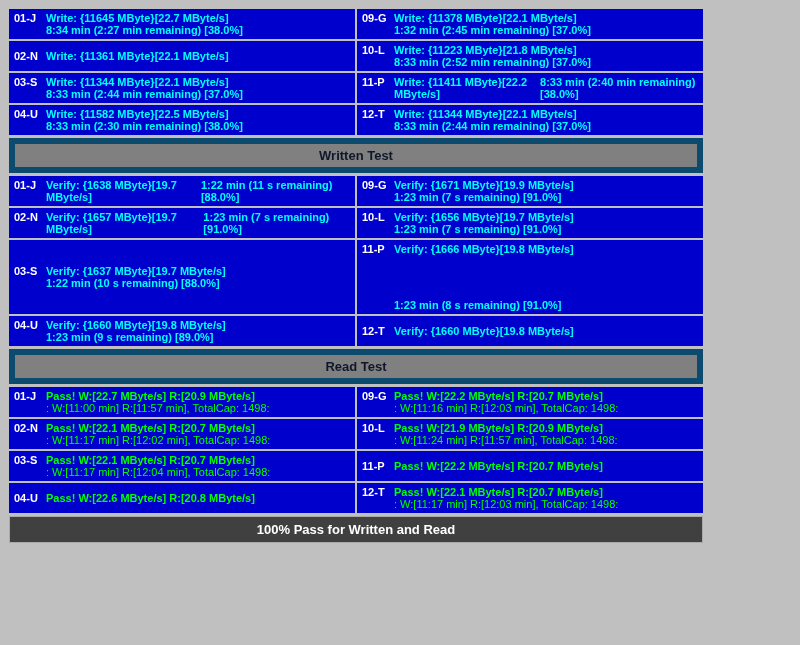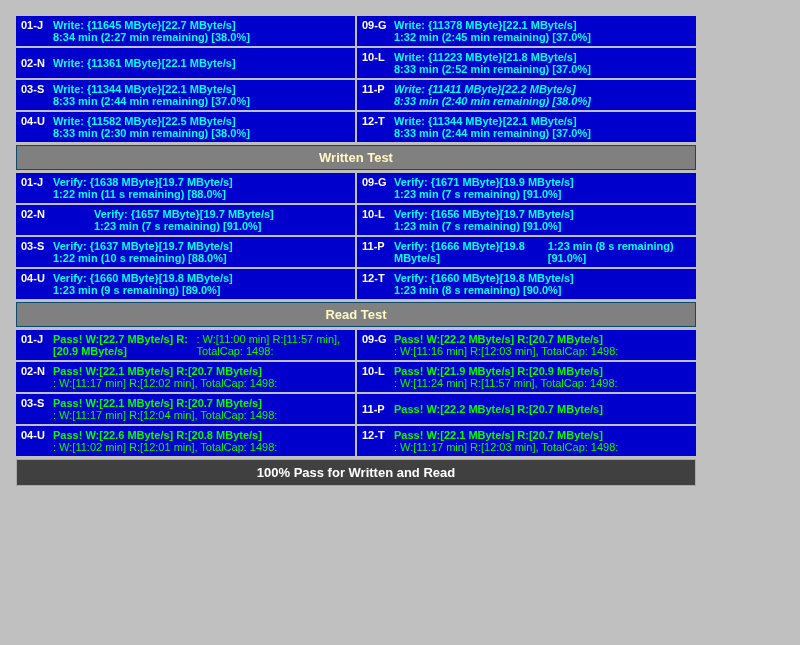--- a/index.html
+++ b/index.html
@@ -6,21 +6,21 @@
     body {
       background: #c0c0c0;
       font-family: Arial, sans-serif;
       font-size: 11px;
       width: 800px;
       min-height: 645px;
     }
     .main-container {
       width: 712px;
       background: #c0c0c0;
-      padding: 16px;
+      padding: 9px;
     }
     .section {
       margin-bottom: 2px;
     }
     .grid {
       display: grid;
       grid-template-columns: 1fr 1fr;
       gap: 2px;
       margin-bottom: 2px;
     }
@@ -49,27 +49,27 @@
       font-size: 11px;
       font-weight: bold;
     }
     .cell-text-line2 {
       color: #00ffff;
       font-size: 11px;
       font-weight: bold;
     }
     .section-header {
       background: #808080;
-      color: #fef9c3;
+      color: #0f172a;
       text-align: center;
       padding: 4px;
       font-size: 13px;
       font-weight: bold;
       margin: 3px 0;
-      border: 1px solid #0c4a6e;
+      border: 6px solid #0c4a6e;
     }
     .pass-line1 {
       color: #00ff00;
       font-size: 11px;
       font-weight: bold;
     }
     .pass-line2 {
       color: #00ff00;
       font-size: 11px;
     }
@@ -131,21 +131,21 @@
             <span class="drive-id">03-S</span>
             <div style="display: flex; flex-direction: column;">
               <span class="cell-text-line1">Write: {11344 MByte}[22.1 MByte/s]</span>
               <span class="cell-text-line2">8:33 min (2:44 min remaining)  [37.0%]</span>
             </div>
           </div>
         </div>
         <div class="cell">
           <div class="cell-row">
             <span class="drive-id">11-P</span>
-            <div style="display: flex; flex-direction: column; font-style: italic;">
+            <div style="display: flex; flex-direction: row;">
               <span class="cell-text-line1">Write: {11411 MByte}[22.2 MByte/s]</span>
               <span class="cell-text-line2">8:33 min (2:40 min remaining)  [38.0%]</span>
             </div>
           </div>
         </div>
         <div class="cell">
           <div class="cell-row">
             <span class="drive-id">04-U</span>
             <div style="display: flex; flex-direction: column;">
               <span class="cell-text-line1">Write: {11582 MByte}[22.5 MByte/s]</span>
@@ -165,39 +165,39 @@
       </div>
   </div>
 
   <div class="section-header">Written Test</div>
 
   <div class="section">
     <div class="grid" id="verify-grid">
         <div class="cell">
           <div class="cell-row">
             <span class="drive-id">01-J</span>
-            <div style="display: flex; flex-direction: column;">
+            <div style="display: flex; flex-direction: row;">
               <span class="cell-text-line1">Verify: {1638 MByte}[19.7 MByte/s]</span>
               <span class="cell-text-line2">1:22 min (11 s remaining)   [88.0%]</span>
             </div>
           </div>
         </div>
         <div class="cell">
           <div class="cell-row">
             <span class="drive-id">09-G</span>
             <div style="display: flex; flex-direction: column;">
               <span class="cell-text-line1">Verify: {1671 MByte}[19.9 MByte/s]</span>
               <span class="cell-text-line2">1:23 min (7 s remaining)   [91.0%]</span>
             </div>
           </div>
         </div>
         <div class="cell">
           <div class="cell-row">
             <span class="drive-id">02-N</span>
-            <div style="display: flex; flex-direction: column; margin-left: 41px;">
+            <div style="display: flex; flex-direction: row;">
               <span class="cell-text-line1">Verify: {1657 MByte}[19.7 MByte/s]</span>
               <span class="cell-text-line2">1:23 min (7 s remaining)   [91.0%]</span>
             </div>
           </div>
         </div>
         <div class="cell">
           <div class="cell-row">
             <span class="drive-id">10-L</span>
             <div style="display: flex; flex-direction: column;">
               <span class="cell-text-line1">Verify: {1656 MByte}[19.7 MByte/s]</span>
@@ -210,55 +210,54 @@
             <span class="drive-id">03-S</span>
             <div style="display: flex; flex-direction: column;">
               <span class="cell-text-line1">Verify: {1637 MByte}[19.7 MByte/s]</span>
               <span class="cell-text-line2">1:22 min (10 s remaining)   [88.0%]</span>
             </div>
           </div>
         </div>
         <div class="cell">
           <div class="cell-row">
             <span class="drive-id">11-P</span>
-            <div style="display: flex; ">
+            <div style="display: flex; flex-direction: column; gap: 44px;">
               <span class="cell-text-line1">Verify: {1666 MByte}[19.8 MByte/s]</span>
               <span class="cell-text-line2">1:23 min (8 s remaining)   [91.0%]</span>
             </div>
           </div>
         </div>
         <div class="cell">
           <div class="cell-row">
             <span class="drive-id">04-U</span>
             <div style="display: flex; flex-direction: column;">
               <span class="cell-text-line1">Verify: {1660 MByte}[19.8 MByte/s]</span>
               <span class="cell-text-line2">1:23 min (9 s remaining)   [89.0%]</span>
             </div>
           </div>
         </div>
         <div class="cell">
           <div class="cell-row">
             <span class="drive-id">12-T</span>
             <div style="display: flex; flex-direction: column;">
               <span class="cell-text-line1">Verify: {1660 MByte}[19.8 MByte/s]</span>
-              <span class="cell-text-line2">1:23 min (8 s remaining)   [90.0%]</span>
             </div>
           </div>
         </div>
       </div>
   </div>
 
   <div class="section-header">Read Test</div>
 
   <div class="section">
     <div class="grid" id="pass-grid">
         <div class="cell">
           <div class="cell-row">
             <span class="drive-id">01-J</span>
-            <div style="display: flex; flex-direction: row;">
+            <div style="display: flex; flex-direction: column;">
               <span class="pass-line1">Pass! W:[22.7 MByte/s] R:[20.9 MByte/s]</span>
               <span class="pass-line2">: W:[11:00 min] R:[11:57 min], TotalCap: 1498:</span>
             </div>
           </div>
         </div>
         <div class="cell">
           <div class="cell-row">
             <span class="drive-id">09-G</span>
             <div style="display: flex; flex-direction: column;">
               <span class="pass-line1">Pass! W:[22.2 MByte/s] R:[20.7 MByte/s]</span>
@@ -299,21 +298,20 @@
             <div style="display: flex; flex-direction: column;">
               <span class="pass-line1">Pass! W:[22.2 MByte/s] R:[20.7 MByte/s]</span>
             </div>
           </div>
         </div>
         <div class="cell">
           <div class="cell-row">
             <span class="drive-id">04-U</span>
             <div style="display: flex; flex-direction: column;">
               <span class="pass-line1">Pass! W:[22.6 MByte/s] R:[20.8 MByte/s]</span>
-              <span class="pass-line2">: W:[11:02 min] R:[12:01 min], TotalCap: 1498:</span>
             </div>
           </div>
         </div>
         <div class="cell">
           <div class="cell-row">
             <span class="drive-id">12-T</span>
             <div style="display: flex; flex-direction: column;">
               <span class="pass-line1">Pass! W:[22.1 MByte/s] R:[20.7 MByte/s]</span>
               <span class="pass-line2">: W:[11:17 min] R:[12:03 min], TotalCap: 1498:</span>
             </div>

